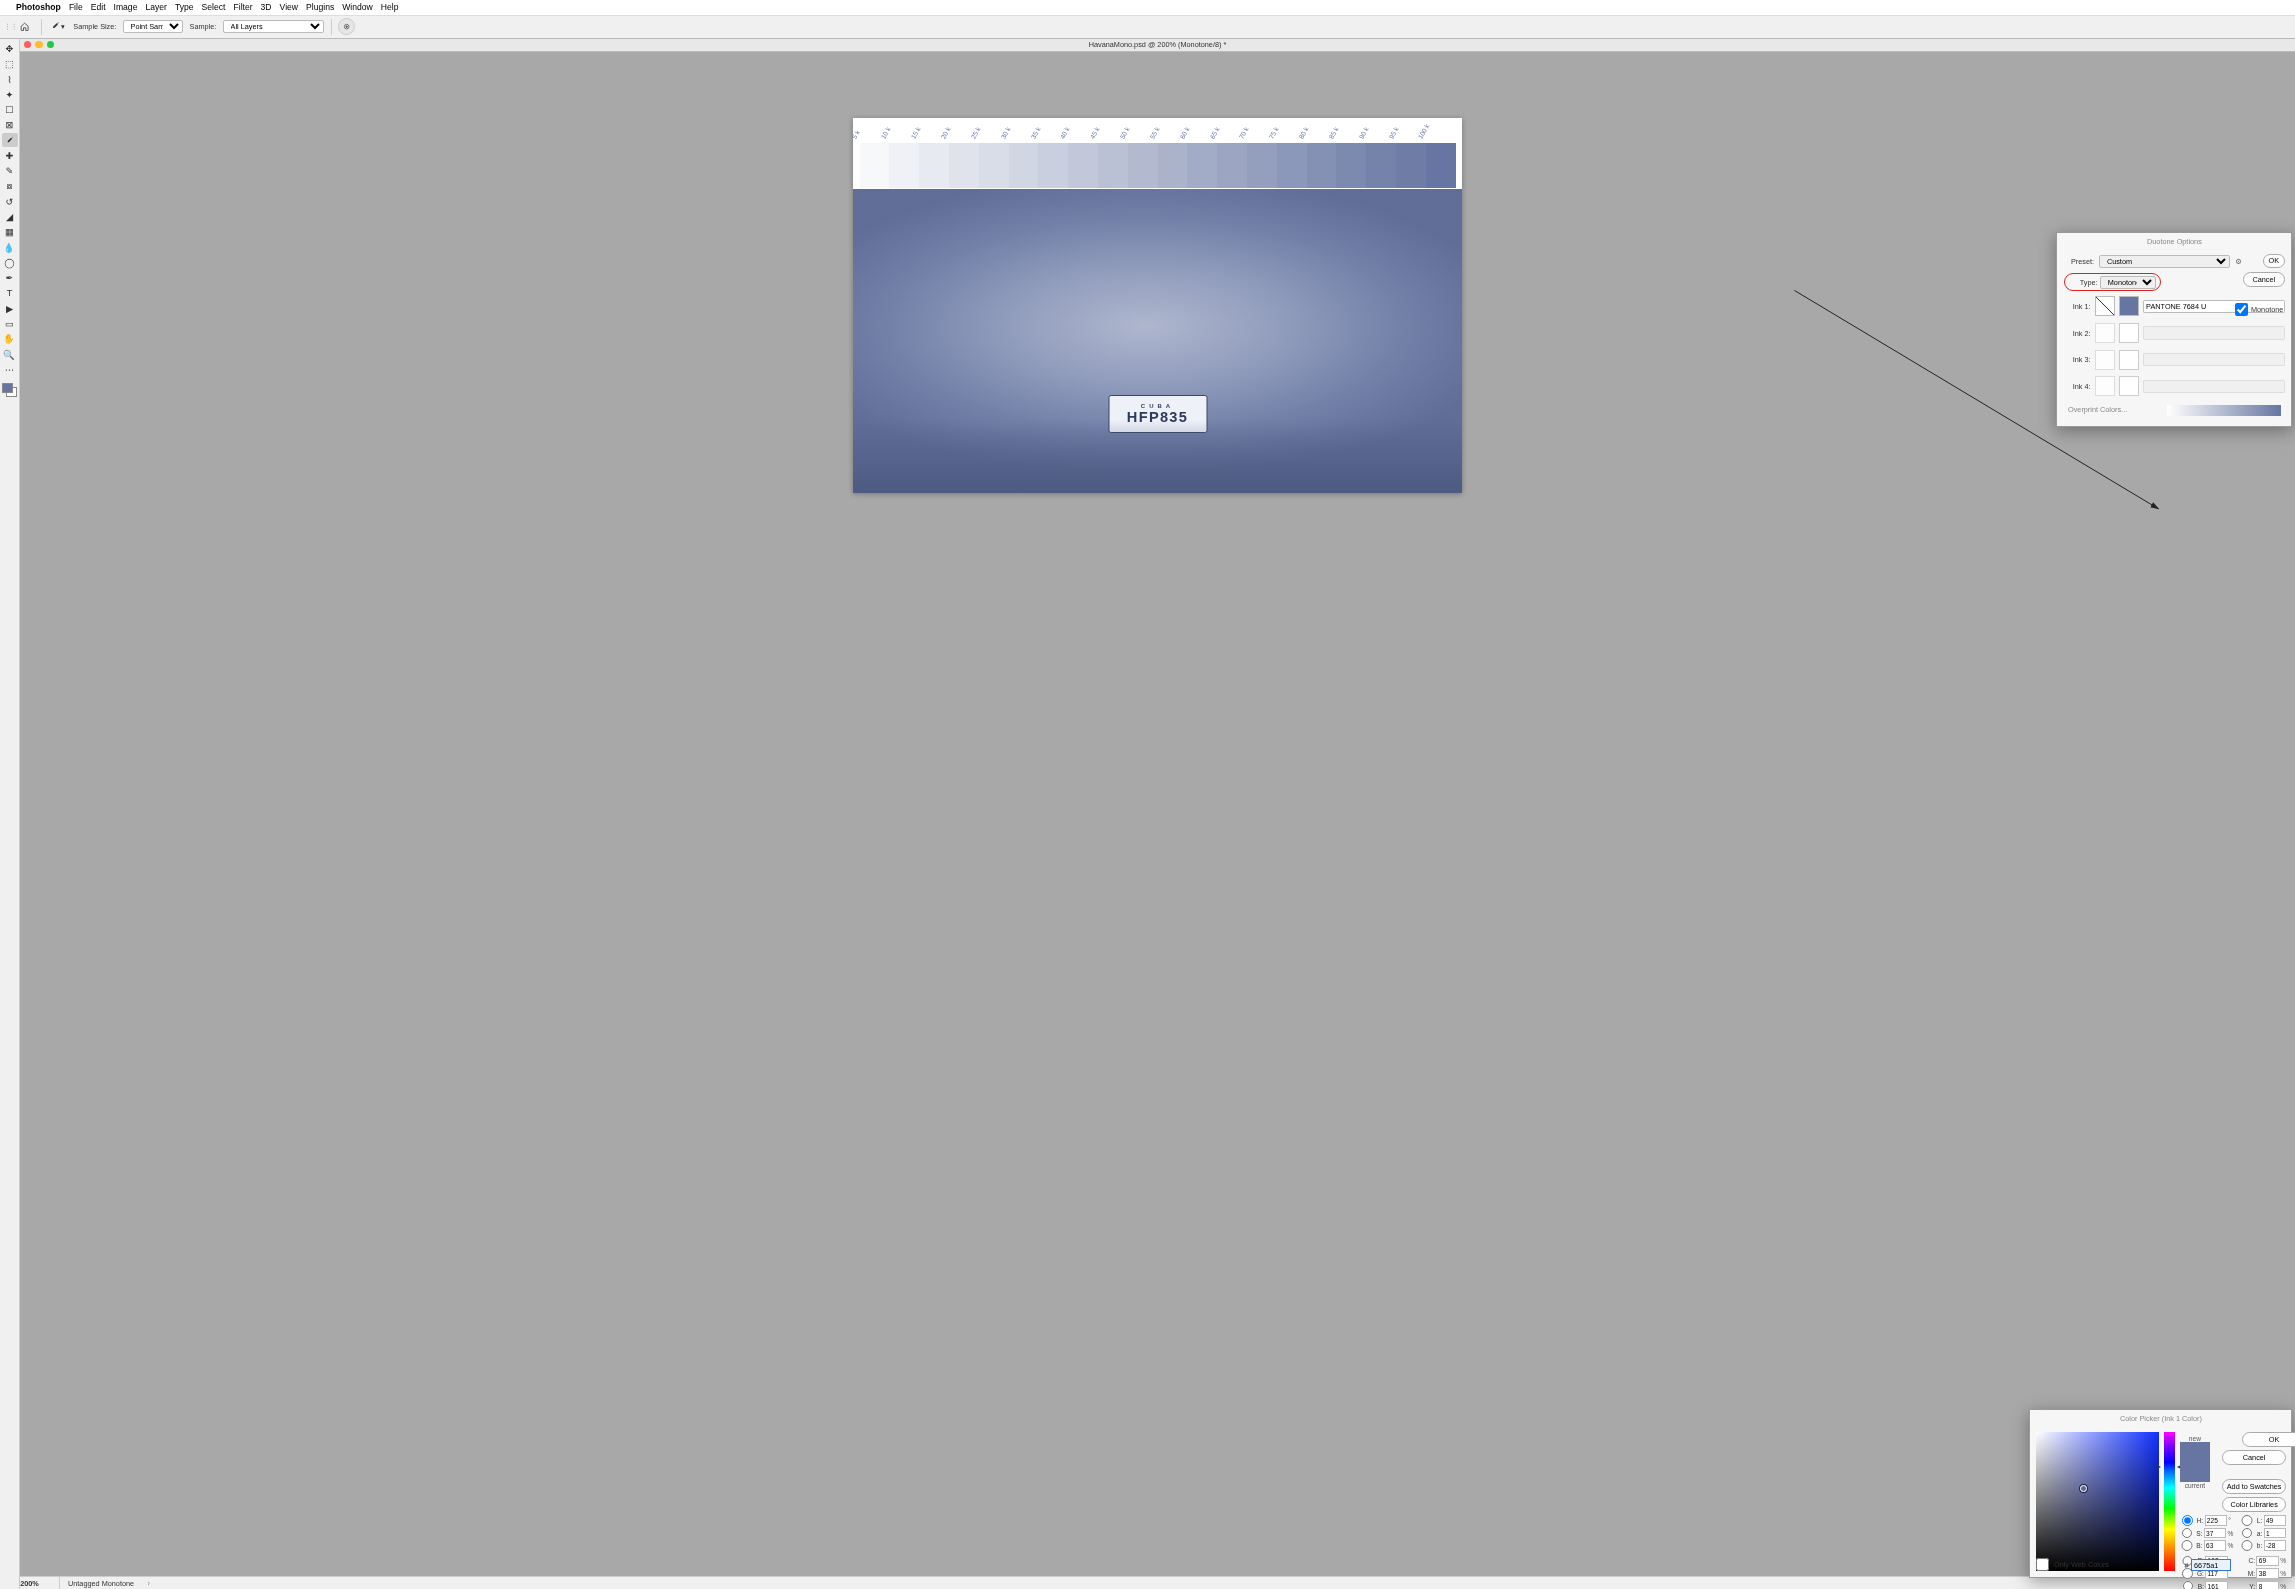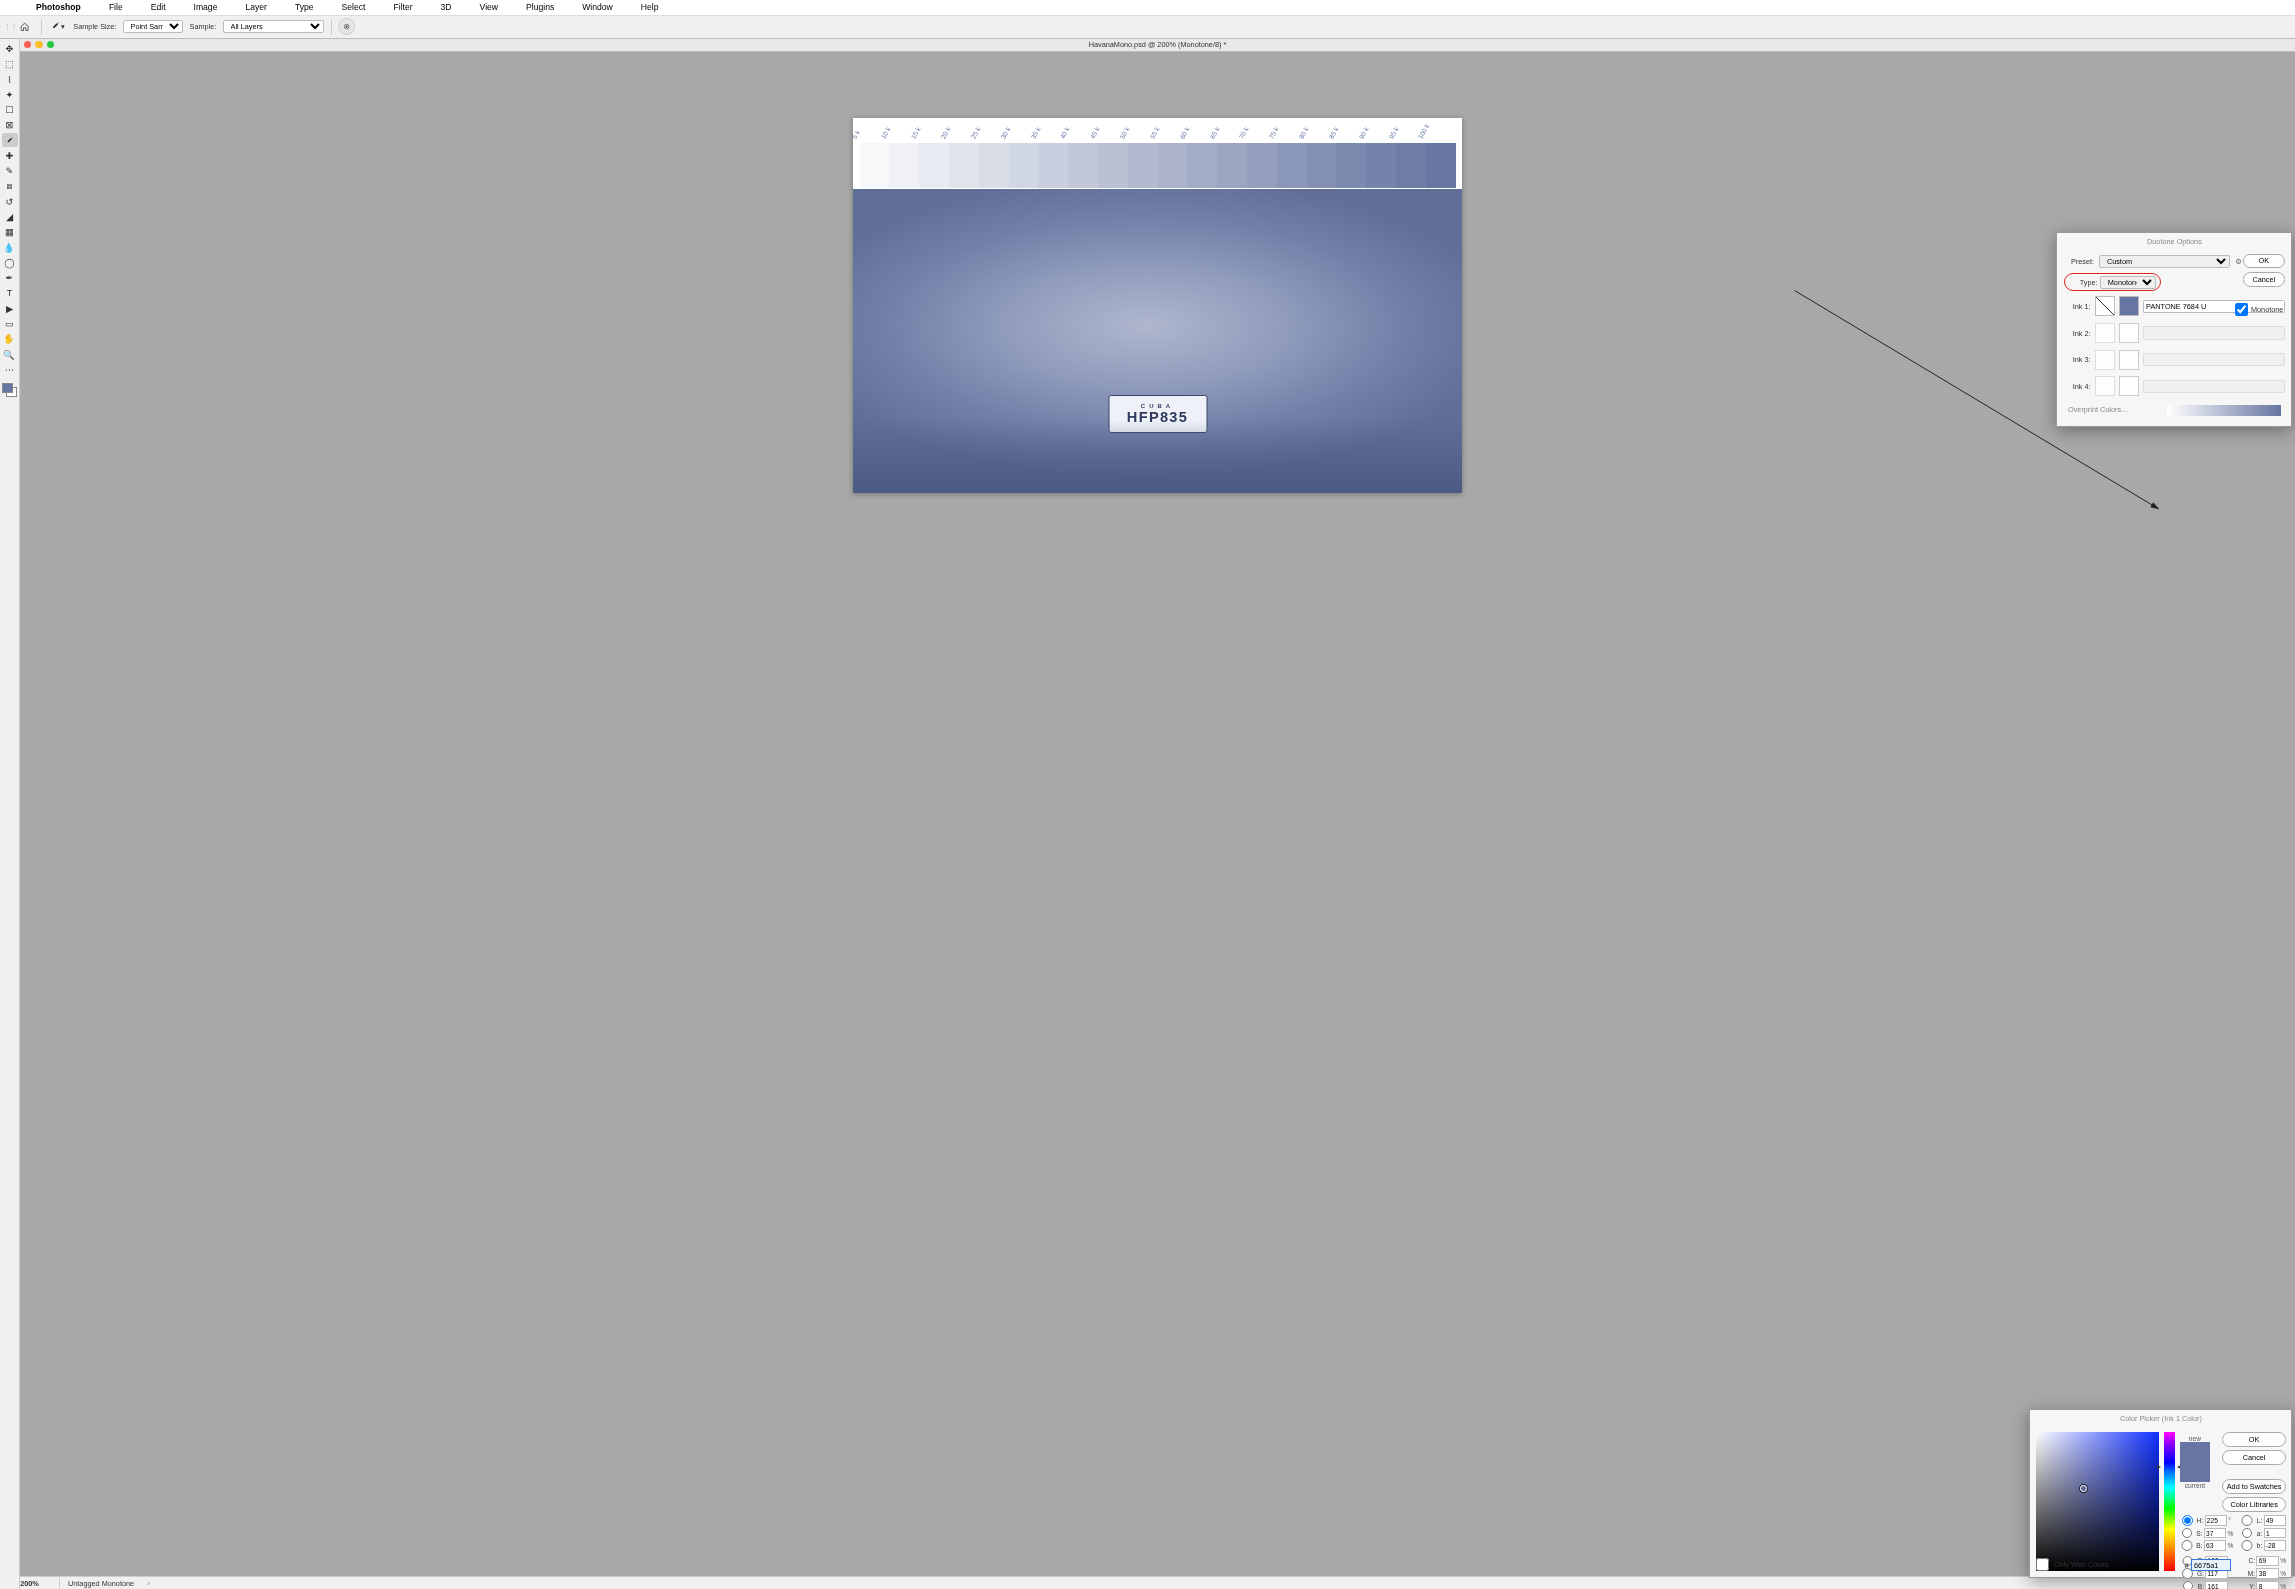--- a/index.html
+++ b/index.html
@@ -1,19 +1,19 @@
 <!DOCTYPE html>
 <html style="font-size:10.6px"><head>
 <meta charset="utf-8">
 <style>
 * { box-sizing: border-box; margin: 0; padding: 0; font-family: -apple-system, "Helvetica Neue", Arial, sans-serif; }
 body { background: #535353; overflow: hidden; font-size: 7.3px; }
 
 
-.menubar { background: #fff; height: 14.6px; display: flex; align-items: center; padding: 0 8px; gap: 28px; font-size: 8.6px; color: #000; }
+.menubar { background: #fff; height: 14.6px; display: flex; align-items: center; padding: 0 8px; gap: 8px; font-size: 8.6px; color: #000; }
 .menubar .apple { font-size: 10px; }
 .menubar .appname { font-weight: 600; }
 
 
 .optionsbar { background: #f0f0f0; height: 24px; display: flex; align-items: center; padding: 0 4px; gap: 6.6px; border-bottom: 0.7px solid #bbb; border-top: 0.7px solid #ddd; font-size: 7.3px; color: #333; }
 .optionsbar .homebtn, .optionsbar .toolicon { width: 18.5px; height: 16px; display: flex; align-items: center; justify-content: center; border: 0.7px solid transparent; border-radius: 2px; }
 .optionsbar .dotsleft { width: 5.3px; color: #999; letter-spacing: -0.7px; }
 .optionsbar select { font-size: 7.3px; height: 13.2px; border: 0.7px solid #bbb; border-radius: 2px; background: #fff; padding: 0 2.6px; }
 .optionsbar .sel1 { width: 60px; }
 .optionsbar .sel2 { width: 101px; }
@@ -70,21 +70,21 @@
 .ink-row label { width: 26.5px; text-align: right; }
 .curve-sw { width: 20px; height: 20px; border: 0.7px solid #bbb; background: linear-gradient(to top right, transparent 48%, #333 49%, #333 51%, transparent 52%), #fff; }
 .curve-sw.disabled { background: #fdfdfd; border-color:#ddd; }
 .color-sw { width: 20px; height: 20px; border: 0.7px solid #bbb; }
 .ink-row input { flex: 1; height: 13.2px; border: 0.7px solid #bbb; border-radius: 1.3px; padding: 0 2.6px; font-size: 7.3px; }
 .ink-row input:disabled { background: #f0f0f0; border-color:#ddd; }
 .overprint { color: #888; padding: 2.6px 0 5.3px 4px; }
 .gradbottom { height: 10.6px; background: linear-gradient(to right, #fff, #6675a1); margin: 0 4px 1.3px 40px; }
 .dlg-buttons { position: absolute; right: 6.6px; top: 4px; display: flex; flex-direction: column; gap: 4px; width: 42px; }
 .pbtn { height: 14.6px; border: 0.7px solid #aaa; border-radius: 8px; background: #fdfdfd; font-size: 7.3px; cursor:pointer; }
-.pbtn.default { font-weight: 500; }
+.pbtn.default { font-weight: 500; margin-left: 20px; }
 .prevrow { position: absolute; right: 8px; top: 53px; font-size: 7.3px; display:flex; align-items:center; gap:2.6px; }
 
 
 .dlg-cp { bottom: 12px; right: 2.6px; width: 263px; }
 .cp-body { padding: 5.3px; display: flex; gap: 5.3px; position: relative; }
 .cp-field { width: 123px; height: 139px; background: linear-gradient(to top, #000, transparent), linear-gradient(to right, #fff, #1030ff); position: relative; }
 .cp-field .ring { position: absolute; width: 6.6px; height: 6.6px; border: 0.7px solid #fff; border-radius: 50%; box-shadow: 0 0 0 0.7px #000; }
 .cp-hue { width: 10.6px; height: 139px; background: linear-gradient(to bottom, #ff00ff 0%, #7c00ff 10%, #0000ff 22%, #0066ff 28%, #00ffff 40%, #00ff00 55%, #ffff00 70%, #ff9a00 82%, #ff0000 100%); position: relative; }
 .cp-hue .slider { position:absolute; left:-2.6px; right:-2.6px; height:2.6px; border-top:2.6px solid transparent; border-bottom:2.6px solid transparent; }
 .cp-hue .slider::before, .cp-hue .slider::after { content:""; position:absolute; width:0; height:0; border-top:2.6px solid transparent; border-bottom:2.6px solid transparent; top:-2.6px; }

